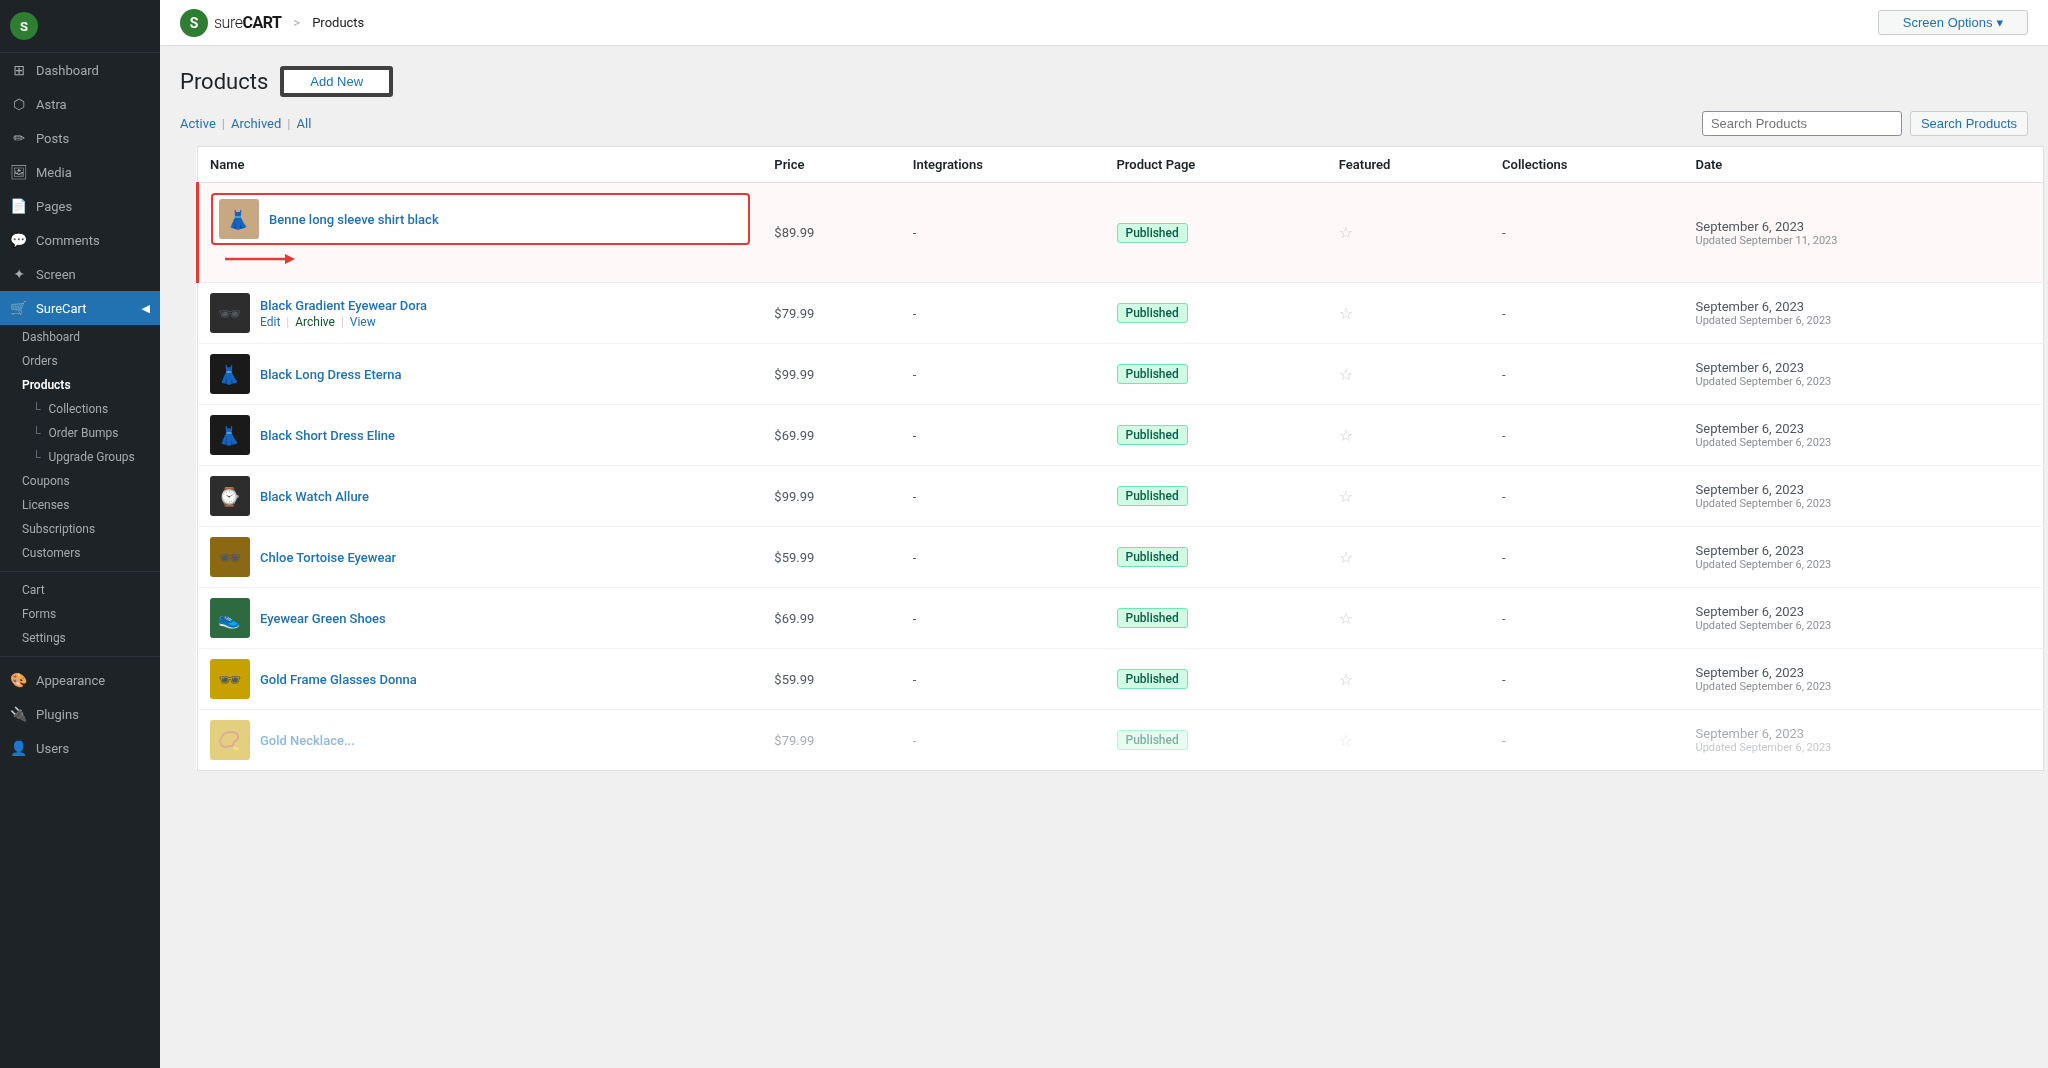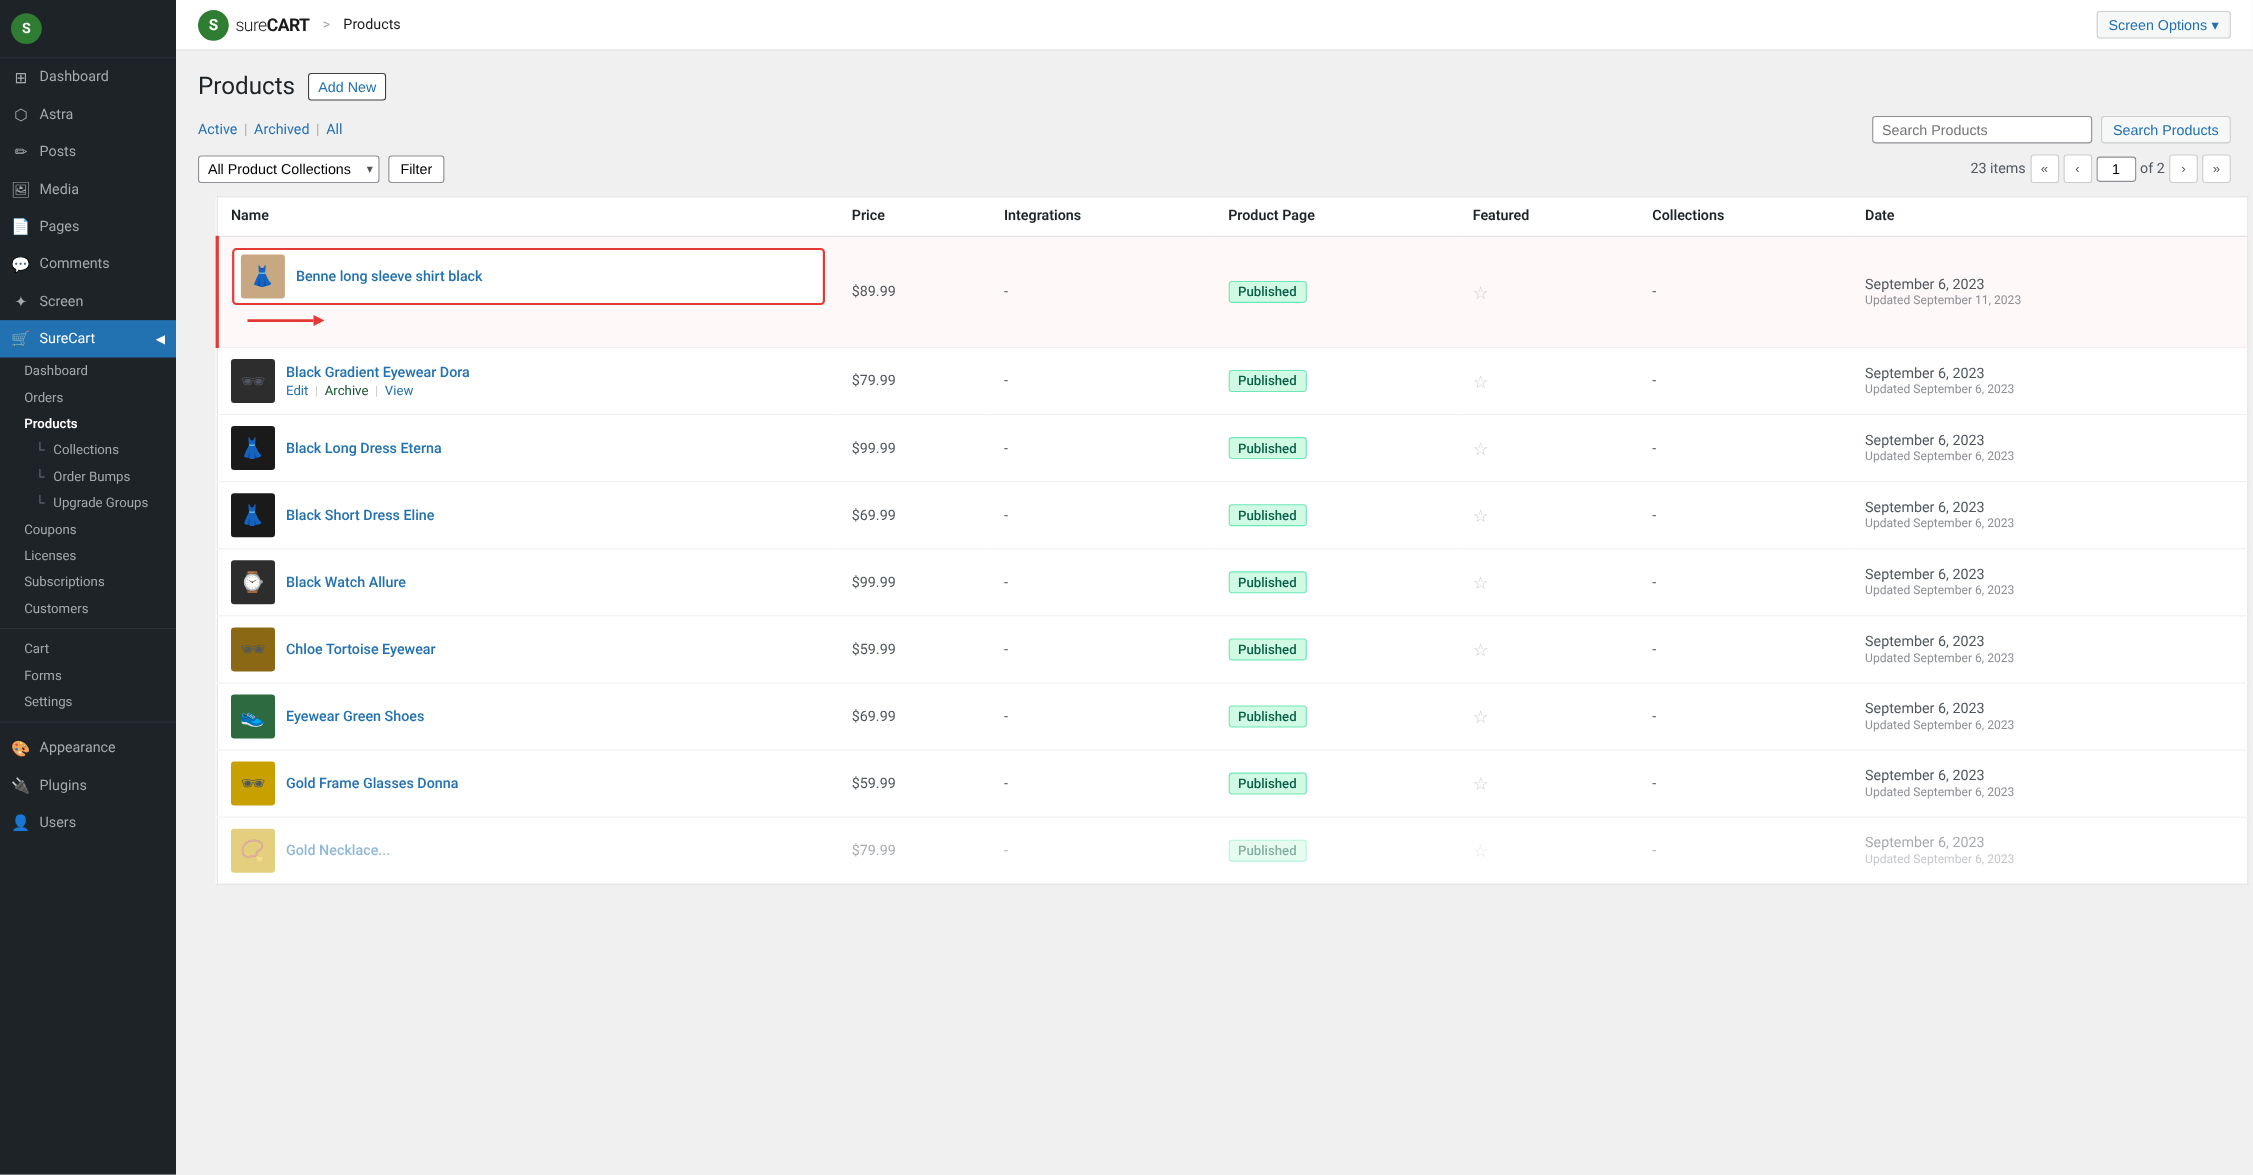--- a/index.html
+++ b/index.html
@@ -70,21 +70,21 @@
       background: #2e7d32;
       display: flex; align-items: center; justify-content: center;
       color: #fff; font-size: 14px; font-weight: bold;
     }
     .topbar-sep { color: #aaa; margin: 0 4px; }
     .topbar-breadcrumb { color: #1a1a1a; font-size: 13px; }
     .topbar-right { margin-left: auto; display: flex; align-items: center; gap: 8px; }
     .screen-options-btn {
       background: #f6f7f7;
       border: 1px solid #ccc;
-      padding: 4px 10px;
+      padding: 4px 24px;
       border-radius: 3px;
       cursor: pointer;
       font-size: 13px;
       color: #2271b1;
       display: flex; align-items: center; gap: 4px;
     }
 
     
     #content {
       flex: 1;
@@ -95,24 +95,24 @@
 
     
     .page-header {
       display: flex;
       align-items: center;
       gap: 12px;
       margin-bottom: 14px;
     }
     .page-title { font-size: 22px; font-weight: 400; color: #1d2327; }
     .add-new-btn {
-      border: 1px solid #404040;
+      border: 4px solid #404040;
       background: #fff;
       color: #2271b1;
-      padding: 4px 8px;
+      padding: 4px 26px;
       border-radius: 3px;
       cursor: pointer;
       font-size: 13px;
     }
 
     
     .filter-bar {
       display: flex;
       align-items: center;
       justify-content: space-between;
@@ -372,37 +372,20 @@
         <a class="filter-link">Archived</a>
         <span class="filter-sep">|</span>
         <a class="filter-link">All</a>
       </div>
       <div class="filter-right">
         <input class="search-input" type="text" placeholder="Search Products" style="">
         <button class="search-btn">Search Products</button>
       </div>
     </div>
 
-    <div style="display:flex;align-items:center;justify-content:space-between;margin-bottom:12px;">
-      <div style="display:flex;align-items:center;gap:8px;">
-        <div class="collection-select-wrap">
-          <select class="collection-select"><option>All Product Collections</option></select>
-        </div>
-        <button class="filter-btn">Filter</button>
-      </div>
-      <div class="page-info">
-        <span>23 items</span>
-        <button class="page-nav-btn">«</button>
-        <button class="page-nav-btn">‹</button>
-        <input class="page-num-input" type="text" value="1" style="">
-        <span>of 2</span>
-        <button class="page-nav-btn">›</button>
-        <button class="page-nav-btn">»</button>
-      </div>
-    </div>
 
     <table class="products-table">
       <thead>
         <tr>
           <th>Name</th>
           <th>Price</th>
           <th>Integrations</th>
           <th>Product Page</th>
           <th>Featured</th>
           <th>Collections</th>

